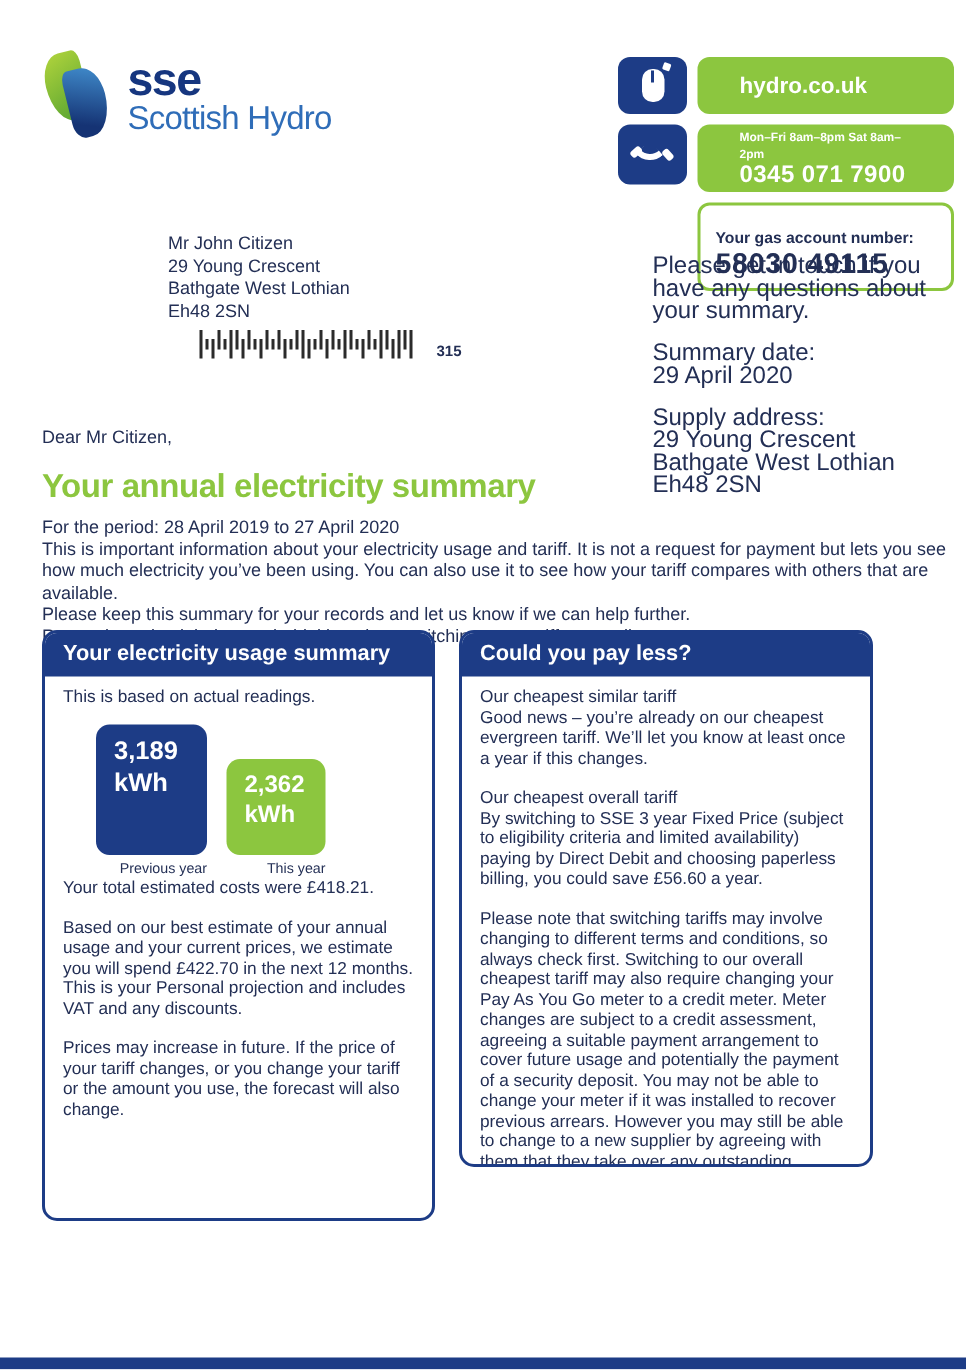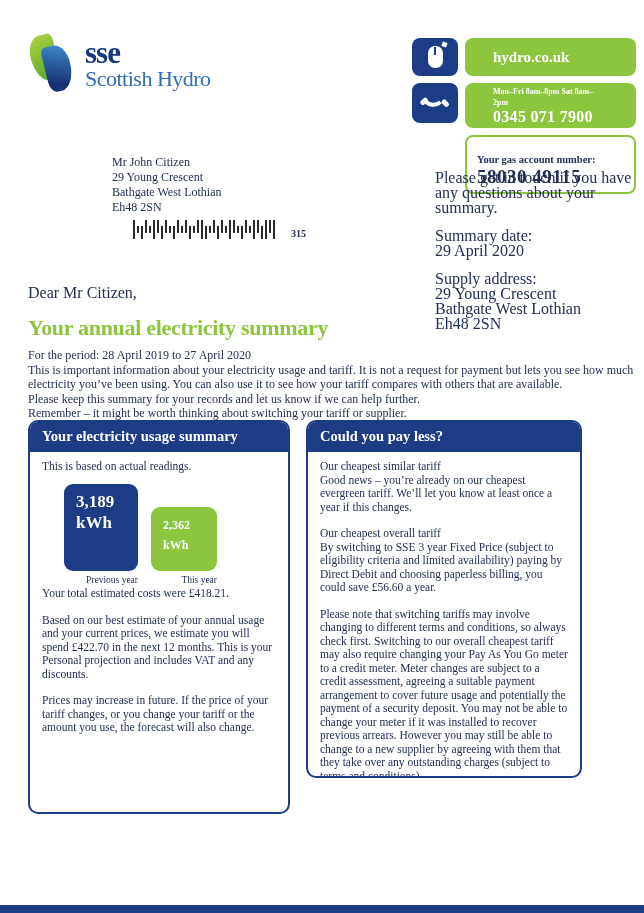--- a/index.html
+++ b/index.html
@@ -1,18 +1,18 @@
 <!DOCTYPE html>
 <html><head>
 <meta charset="utf-8">
 <style>
   html,body{margin:0;padding:0;background:#fff;}
   *{box-sizing:border-box;}
   .page{position:relative;width:644px;height:913px;background:#fff;overflow:hidden;
-        font-family:Liberation Serif, serif;color:#232f55;}
+        font-family:Liberation Sans, sans-serif;color:#232f55;}
 
   
   .logo{position:absolute;left:30px;top:34px;display:flex;align-items:flex-start;}
   .swirl{position:relative;width:46px;height:58px;flex:none;}
   .leaf-green{position:absolute;left:1px;top:1px;width:26px;height:46px;
     background:linear-gradient(155deg,#a8cf3b 10%,#5fa832 85%);
     border-radius:85% 30% 55% 95% / 75% 30% 40% 95%;transform:rotate(-14deg);}
   .leaf-blue{position:absolute;left:15px;top:11px;width:26px;height:46px;
     background:linear-gradient(200deg,#3f89c9 5%,#153374 80%);
     border-radius:30% 85% 95% 50% / 30% 75% 95% 40%;transform:rotate(-14deg);}
@@ -44,34 +44,34 @@
         background:#fff;border-radius:1px;transform:rotate(20deg);}
   
   .phone{position:relative;width:22px;height:22px;transform:rotate(-42deg);}
   .phone .arc{position:absolute;left:3px;top:3px;width:13px;height:13px;
         border-bottom-left-radius:14px;border-left:4px solid #fff;border-bottom:4px solid #fff;}
   .phone .ear1{position:absolute;left:0;top:0;width:8px;height:5px;background:#fff;border-radius:2px;}
   .phone .ear2{position:absolute;right:1px;bottom:0;width:5px;height:8px;background:#fff;border-radius:2px;}
 
   
   .recipient{position:absolute;left:112px;top:155px;font-size:12px;line-height:15px;}
-  .barcode-row{position:absolute;left:133px;top:220px;display:flex;align-items:flex-start;}
+  .barcode-row{position:absolute;left:133px;top:220px;display:flex;align-items:center;}
   .barcode{height:20px;white-space:nowrap;}
   .bar{display:inline-block;width:2px;margin-right:2px;background:#2b2b2b;vertical-align:top;}
   .bar.s0{height:7px;margin-top:6px;}
   .bar.s1{height:13px;margin-top:0;}
   .bar.s2{height:13px;margin-top:6px;}
   .bar.s3{height:19px;margin-top:0;}
   .bc-code{margin-left:14px;margin-top:8px;font-size:10px;font-weight:bold;}
   .right-info{position:absolute;left:435px;top:170px;width:200px;font-size:16px;line-height:15px;}
   .vgap{height:13px;}
 
   
   .letter{position:absolute;left:28px;top:284px;width:606px;}
-  .salutation{font-size:16px;}
+  .salutation{font-size:12px;}
   .heading{font-size:22px;font-weight:bold;color:#8cc63f;letter-spacing:-0.3px;
         margin:13px 0 7px 0;}
   .body-text{font-size:12px;line-height:14.5px;}
   .body-text div{margin:0;}
 
   
   .panels{position:absolute;left:28px;top:420px;display:flex;gap:16px;}
   .panel{border:2px solid #1d3c86;border-radius:10px;background:#fff;overflow:hidden;}
   .panel-header{background:#1d3c86;color:#fff;font-weight:bold;font-size:14.5px;
         padding:6px 12px 7px 12px;}
@@ -80,21 +80,21 @@
   .panel.payless{width:276px;height:358px;}
   .panel-body p{margin:0 0 13px 0;}
   .panel-body p.tight{margin:0;}
 
   
   .chart{display:flex;align-items:flex-end;margin:10px 0 0 22px;gap:13px;}
   .bar-col{display:flex;flex-direction:column;align-items:flex-end;}
   .usage-bar{border-radius:9px;color:#fff;font-weight:bold;padding:7px 0 0 12px;}
   .usage-bar .num{display:block;}
   .bar-col.prev .usage-bar{width:74px;font-size:17px;line-height:21px;}
-  .bar-col.this .usage-bar{width:66px;font-size:12px;line-height:20px;padding-top:8px;}
+  .bar-col.this .usage-bar{width:66px;font-size:16px;line-height:20px;padding-top:8px;}
   .bar-label{font-size:9.5px;margin-top:3px;}
   .costs-line{margin-top:5px;}
 
   .footer-bar{position:absolute;left:0;bottom:0;width:644px;height:8px;background:#1d3c86;}
 </style>
 </head>
 <body>
 
 <div class="page">
 

